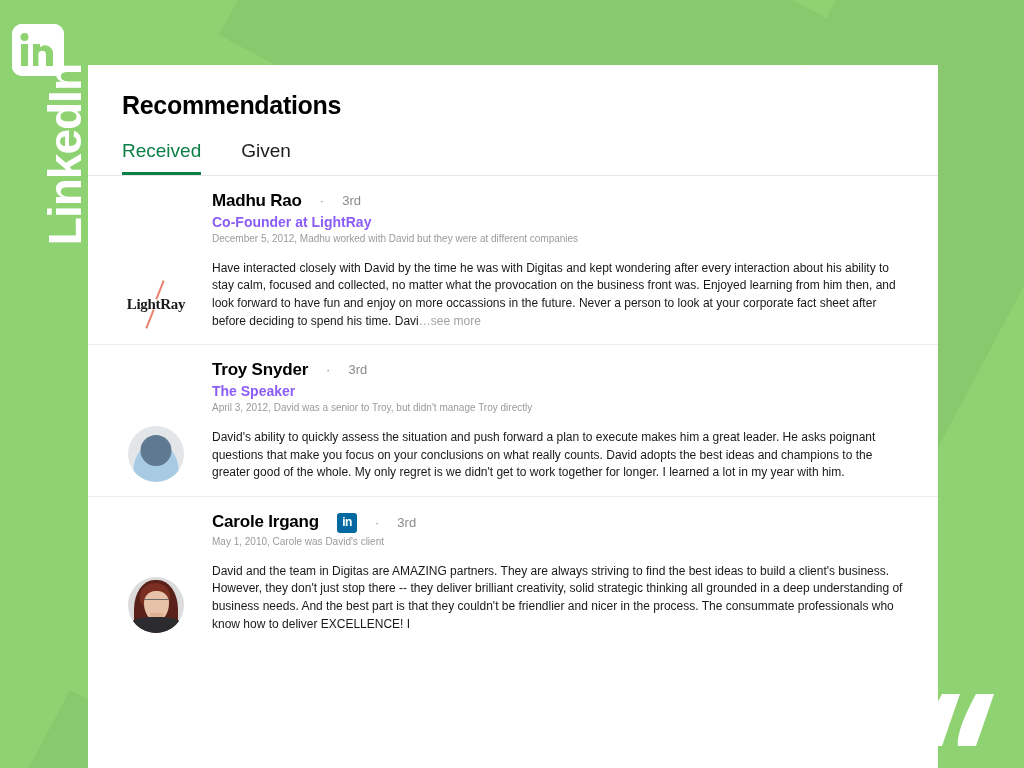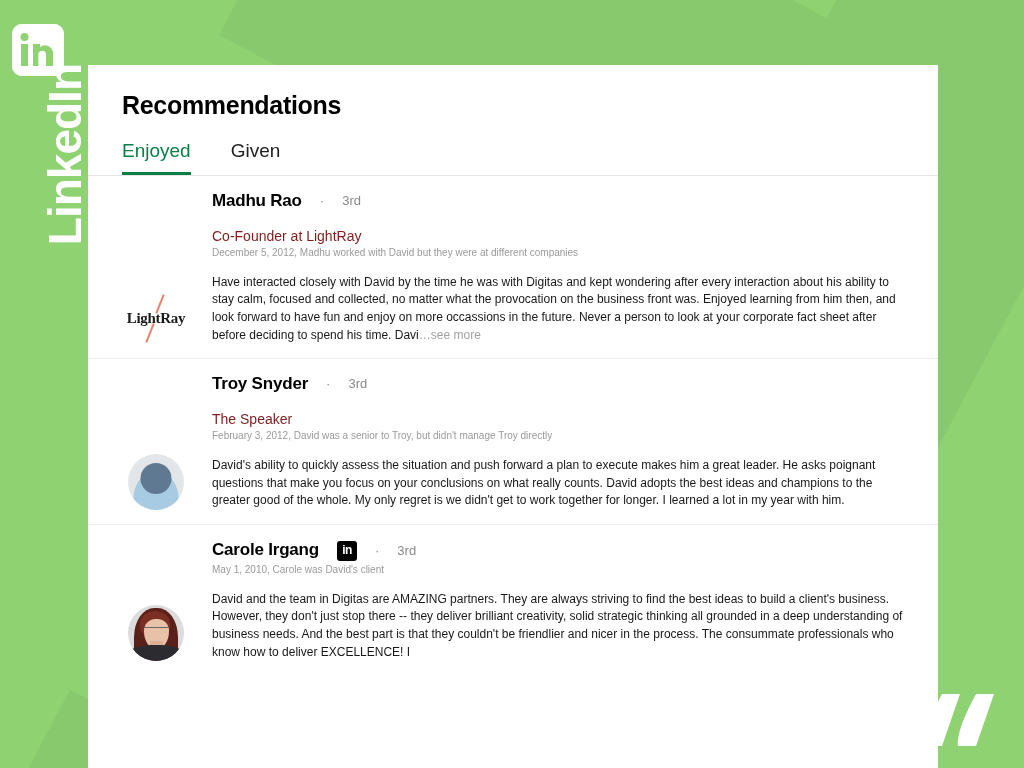--- a/index.html
+++ b/index.html
@@ -173,43 +173,43 @@
     font-size: 17px;
     font-weight: 700;
     color: #000000;
     letter-spacing: -0.2px;
   }
   .premium-badge {
     display: inline-flex;
     align-items: center;
     justify-content: center;
     width: 20px; height: 20px;
-    background: #000000;
+    background: #0369a1;
     border-radius: 3px;
     color: #ffffff;
     font-size: 12px;
     font-weight: 700;
     line-height: 1;
     letter-spacing: -0.5px;
     padding-bottom: 1px;
   }
   .rec-degree {
     font-size: 13px;
     color: #8a8a8a;
   }
   .dot-sep {
     font-size: 13px;
     color: #8a8a8a;
   }
 
   .rec-headline {
     font-size: 14px;
-    font-weight: 400;
-    color: #7f1d1d;
-    margin-top: 17px;
+    font-weight: 700;
+    color: #8b5cf6;
+    margin-top: 3px;
   }
   .rec-meta {
     font-size: 10px;
     color: #9a9a9a;
     margin-top: 3px;
   }
 
   .rec-text {
     font-size: 12px;
     color: #191919;
@@ -360,21 +360,21 @@
     <path d="M94 0 H112 L94 52 H76 C76 52 72 40 94 0 Z" fill="#ffffff"></path>
   </svg>
 </div>
 
 <div class="card">
 
   <div class="card-head">
     <div class="page-title">Recommendations</div>
 
     <div class="tabs">
-      <div class="tab active">Enjoyed</div>
+      <div class="tab active">Received</div>
       <div class="tab">Given</div>
     </div>
   </div>
   <div class="tabs-rule"></div>
 
   <div class="rec">
     <div class="rec-avatar">
       <div class="lightray-logo">
         <span class="slash top"></span>
         <span class="slash bottom"></span>
@@ -402,21 +402,21 @@
         <span class="shoulders"></span>
       </div>
     </div>
     <div class="rec-body">
       <div class="rec-nameline">
         <span class="rec-name">Troy Snyder</span>
         <span class="dot-sep">·</span>
         <span class="rec-degree">3rd</span>
       </div>
       <div class="rec-headline">The Speaker</div>
-      <div class="rec-meta">February 3, 2012, David was a senior to Troy, but didn't manage Troy directly</div>
+      <div class="rec-meta">April 3, 2012, David was a senior to Troy, but didn't manage Troy directly</div>
       <div class="rec-text">
         <span>David's ability to quickly assess the situation and push forward a plan to execute makes him a great leader. He asks poignant questions that make you focus on your conclusions on what really counts. David adopts the best ideas and champions to the greater good of the whole. My only regret is we didn't get to work together for longer. I learned a lot in my year with him.</span><span class="see-more"></span>
       </div>
     </div>
   </div>
 
   <div class="rec">
     <div class="rec-avatar">
       <div class="avatar-photo">
         <span class="ph-hair"></span>

